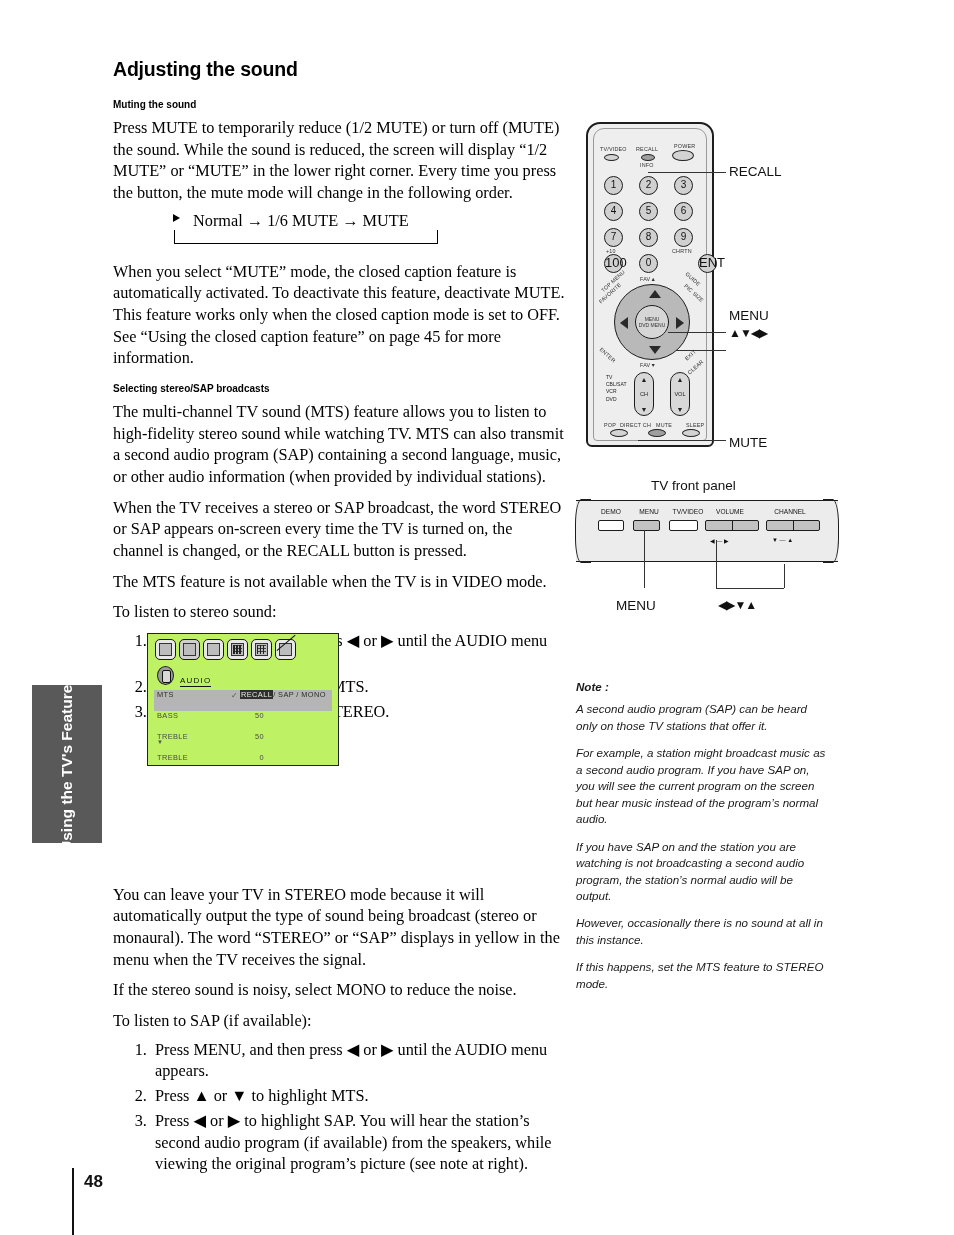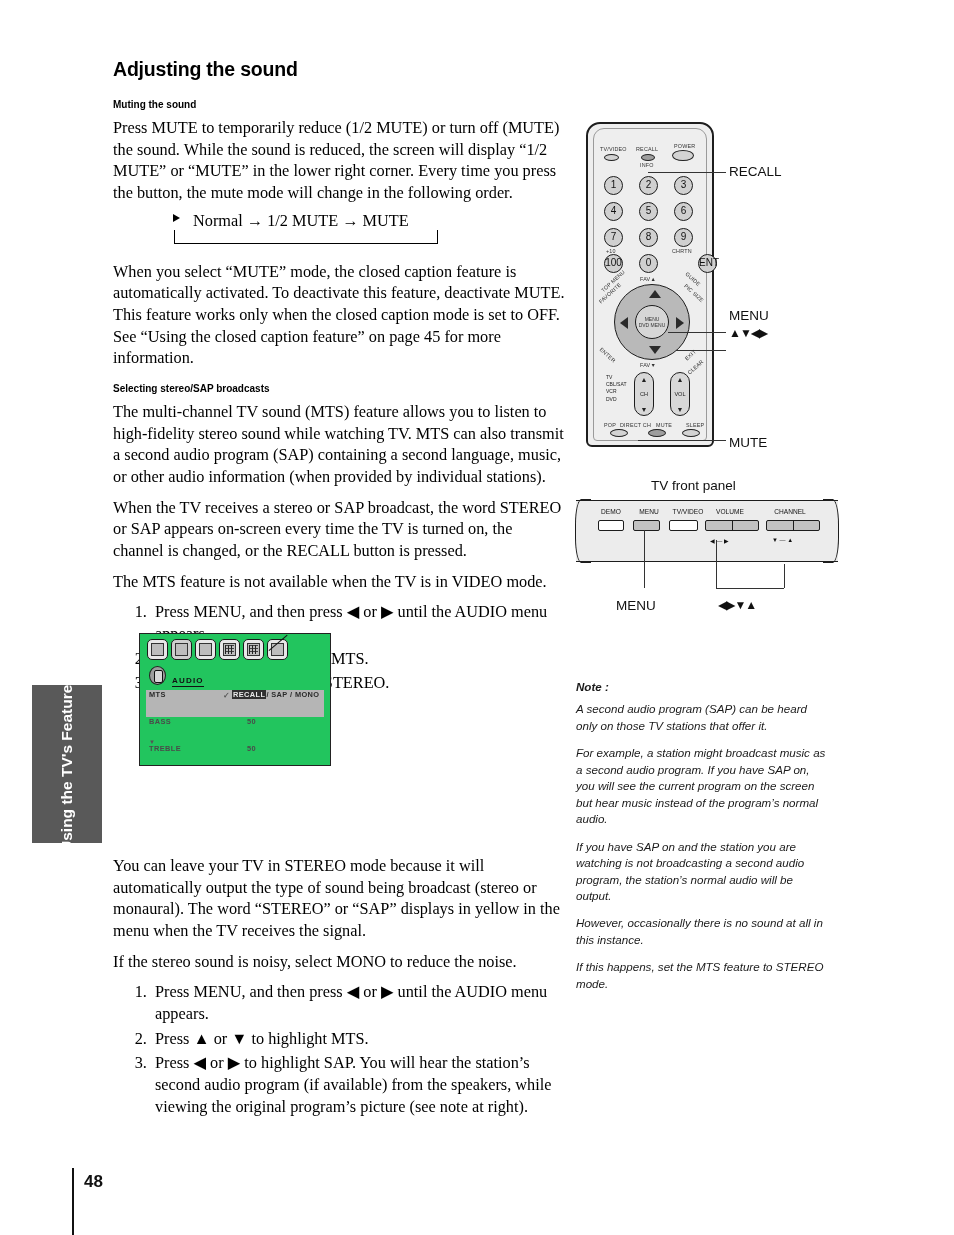--- a/index.html
+++ b/index.html
@@ -110,27 +110,26 @@
     margin-bottom: 3px;
     padding-left: 4px;
   }
   .indent-para {
     margin-left: 24px;
   }
 
   
   .menu-shot {
     position: absolute;
-    left: 139px; top: 633px;
+    left: 147px; top: 633px;
     width: 190px; height: 131px;
-    background: #22c55e;
+    background: #bef264;
     border: 1.2px solid #222;
     font-family: "Liberation Sans", sans-serif;
     overflow: hidden;
-    font-weight: bold;
   }
   .icon-row {
     position: absolute;
     left: 7px; top: 5px;
     display: flex;
     gap: 3px;
   }
   .mi {
     width: 21px; height: 21px;
     border: 1.4px solid #1a1a1a;
@@ -194,21 +193,21 @@
   .menu-rows {
     position: absolute;
     left: 6px; top: 56px;
     right: 6px;
     font-size: 7.4px;
     color: #4a4a4a;
     letter-spacing: 0.4px;
   }
   .m-row {
     position: relative;
-    height: 27px;
+    height: 21px;
     line-height: 9.6px;
     padding-left: 12px;
   }
   .m-row.hl { background: #b5b5b5; color: #2b2b2b; }
   .m-row .lbl { position: absolute; left: 3px; }
   .m-row .val { position: absolute; left: 86px; }
   .m-row .val.num { left: 84px; width: 26px; text-align: right; }
   .m-row .inv {
     background: #2f2f2f;
     color: #e8e8e8;
@@ -275,21 +274,21 @@
     border: 1.5px solid #1c1c1c;
     border-radius: 50%;
     background: #d0d0d0;
     box-sizing: border-box;
     font-family: "Liberation Sans", sans-serif;
     font-size: 10px;
     text-align: center;
     line-height: 16px;
     color: #111;
   }
-  .rc-num.small { font-size: 10px; }
+  .rc-num.small { font-size: 13px; }
   .dpad-outer {
     position: absolute;
     left: 26px; top: 160px;
     width: 76px; height: 76px;
     border: 1.5px solid #1d1d1d;
     border-radius: 50%;
     background: #b9b9b9;
     box-sizing: border-box;
   }
   .dpad-inner {
@@ -467,42 +466,44 @@
 
   <div class="col-main">
     <h1 class="sec-title">Adjusting the sound</h1>
 
     <h2 class="sub-title first">Muting the sound</h2>
     <p class="body">Press MUTE to temporarily reduce (1/2 MUTE) or turn off (MUTE) the sound. While the sound is reduced, the screen will display “1/2 MUTE” or “MUTE” in the lower right corner. Every time you press the button, the mute mode will change in the following order.</p>
 
     <div class="cycle-wrap">
       <div class="cycle">
         <div class="arrowhead"></div>
-        <div class="txt">Normal → 1/2 MUTE → MUTE</div>
+        <div class="txt">Normal → 1/6 MUTE → MUTE</div>
         <div class="rail"></div>
       </div>
     </div>
 
     <p class="body">When you select “MUTE” mode, the closed caption feature is automatically activated. To deactivate this feature, deactivate MUTE. This feature works only when the closed caption mode is set to OFF. See “Using the closed caption feature” on page 45 for more information.</p>
 
     <h2 class="sub-title">Selecting stereo/SAP broadcasts</h2>
     <p class="body">The multi-channel TV sound (MTS) feature allows you to listen to high-fidelity stereo sound while watching TV. MTS can also transmit a second audio program (SAP) containing a second language, music, or other audio information (when provided by individual stations).</p>
     <p class="body">When the TV receives a stereo or SAP broadcast, the word STEREO or SAP appears on-screen every time the TV is turned on, the channel is changed, or the RECALL button is pressed.</p>
     <p class="body">The MTS feature is not available when the TV is in VIDEO mode.</p>
+    <p class="body tight">To listen to stereo sound:</p>
 
     <ol class="steps">
       <li>Press MENU, and then press ◀ or ▶ until the AUDIO menu appears.</li>
       <li>Press ▲ or ▼ to highlight MTS.</li>
       <li>Press ◀ or ▶ to highlight STEREO.</li>
     </ol>
 
     <div style="height:152px"></div>
 
     <p class="body indent-para">You can leave your TV in STEREO mode because it will automatically output the type of sound being broadcast (stereo or monaural). The word “STEREO” or “SAP” displays in yellow in the menu when the TV receives the signal.</p>
     <p class="body indent-para">If the stereo sound is noisy, select MONO to reduce the noise.</p>
+    <p class="body tight">To listen to SAP (if available):</p>
 
     <ol class="steps">
       <li>Press MENU, and then press ◀ or ▶ until the AUDIO menu appears.</li>
       <li>Press ▲ or ▼ to highlight MTS.</li>
       <li>Press ◀ or ▶ to highlight SAP. You will hear the station’s second audio program (if available) from the speakers, while viewing the original program’s picture (see note at right).</li>
     </ol>
   </div>
 
   <div class="menu-shot">
     <div class="icon-row">

